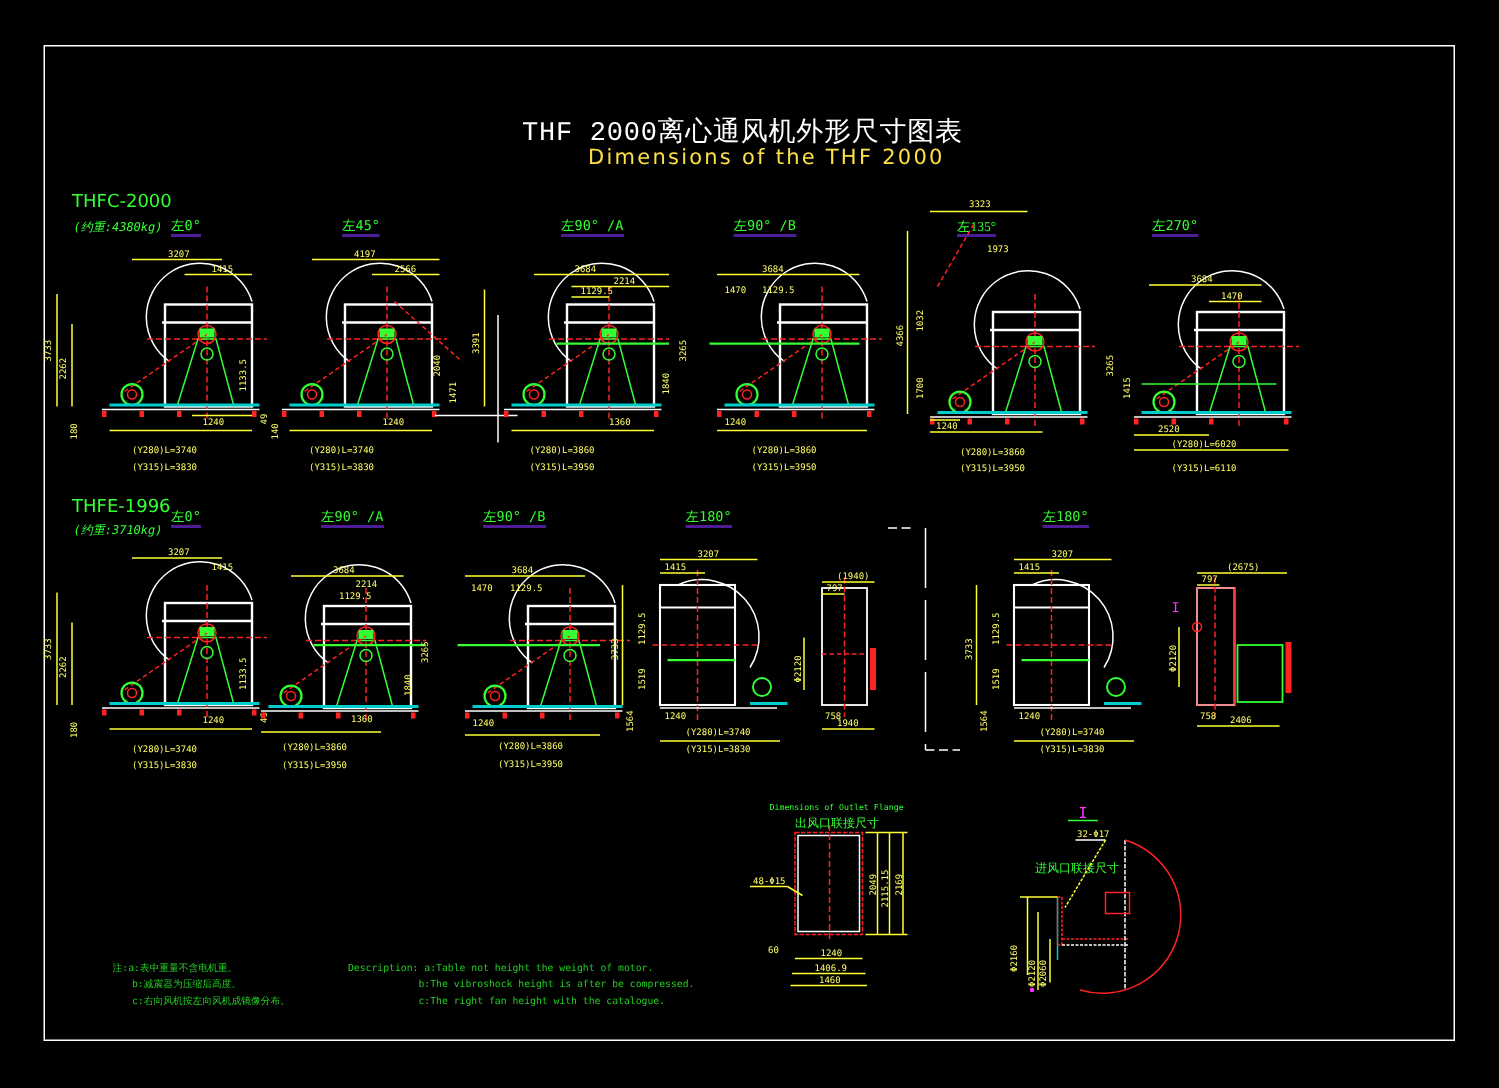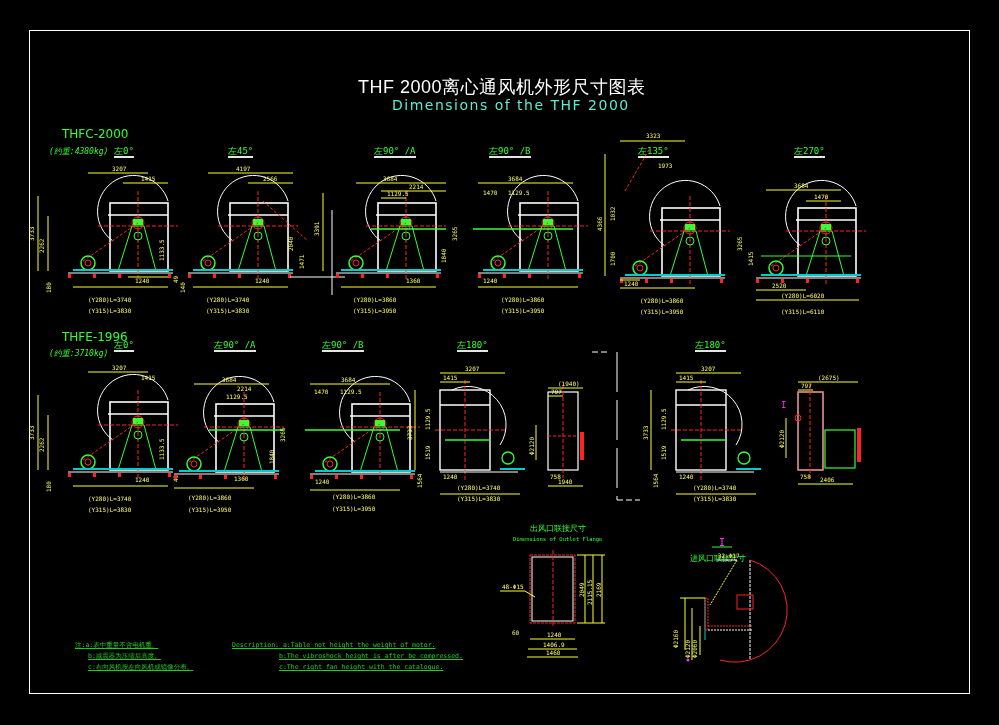--- a/index.html
+++ b/index.html
@@ -1,45 +1,45 @@
 <!DOCTYPE html>
 <html><head>
 <meta charset="utf-8">
 <style>
   html,body{margin:0;padding:0;background:#000;}
   body{width:999px;height:725px;position:relative;overflow:hidden;font-family:"DejaVu Sans Mono","Liberation Mono",monospace;}
   .frame{position:absolute;left:29px;top:30px;width:941px;height:664px;border:1px solid #fff;box-sizing:border-box;}
   .abs{position:absolute;white-space:nowrap;}
-  .title-cn{left:358px;top:75px;color:#fff;font-size:18px;font-family:Liberation Sans, sans-serif;letter-spacing:0.5px;}
-  .title-en{left:392px;top:97px;color:#5eead4;font-size:14px;font-family:"DejaVu Sans","Liberation Sans",sans-serif;letter-spacing:1.5px;text-align:center;}
-  .model{color:#33ff33;font-size:12px;font-family:"DejaVu Sans","Liberation Sans",sans-serif;margin-left:14px;}
+  .title-cn{left:348px;top:75px;color:#fff;font-size:18px;font-family:Liberation Mono, monospace;letter-spacing:0.5px;}
+  .title-en{left:392px;top:97px;color:#fde047;font-size:14px;font-family:"DejaVu Sans","Liberation Sans",sans-serif;letter-spacing:1.5px;text-align:center;}
+  .model{color:#33ff33;font-size:12px;font-family:"DejaVu Sans","Liberation Sans",sans-serif;}
   .weight{color:#33ff33;font-size:8px;font-style:italic;}
-  .view-label{color:#33ff33;font-size:9px;border-bottom:2px solid #e5e5e5;padding-bottom:0;line-height:10px;}
-  .note{color:#22cc22;font-size:6.5px;line-height:11px;text-decoration:underline;}
+  .view-label{color:#33ff33;font-size:9px;border-bottom:2px solid #4c1d95;padding-bottom:0;line-height:10px;}
+  .note{color:#22cc22;font-size:6.5px;line-height:11px;}
   svg{position:absolute;left:0;top:0;}
   .dim{fill:#ffff66;font-size:6px;font-family:"DejaVu Sans Mono",monospace;}
-  .sub{color:#33ff33;font-size:8px;font-family:"DejaVu Sans","Liberation Sans",sans-serif;}
+  .sub{color:#33ff33;font-size:8px;font-family:"DejaVu Sans","Liberation Sans",sans-serif;margin-top:20px;}
   .sub-en{color:#33ff33;font-size:5.5px;}
 </style>
 </head>
 <body>
 
 <div class="frame"></div>
 
 <div class="abs title-cn">THF 2000离心通风机外形尺寸图表</div>
 <div class="abs title-en">Dimensions of the THF 2000</div>
 
 <div class="abs model" style="left:48px;top:127px;">THFC-2000</div>
 <div class="abs weight" style="left:49px;top:146px;">(约重:4380kg)</div>
 <div class="abs view-label" style="left:114px;top:146px;">左0°</div>
 <div class="abs view-label" style="left:228px;top:146px;">左45°</div>
 <div class="abs view-label" style="left:374px;top:146px;">左90° /A</div>
 <div class="abs view-label" style="left:489px;top:146px;">左90° /B</div>
-<div class="abs view-label" style="left:638px;top:146px;">左135°</div>
-<div class="abs view-label" style="left:794px;top:146px;">左270°</div>
+<div class="abs view-label" style="left:638px;top:146px;font-family:Liberation Serif, serif;">左135°</div>
+<div class="abs view-label" style="left:768px;top:146px;">左270°</div>
 
 <div class="abs model" style="left:48px;top:330px;">THFE-1996</div>
 <div class="abs weight" style="left:49px;top:348px;">(约重:3710kg)</div>
 <div class="abs view-label" style="left:114px;top:340px;">左0°</div>
 <div class="abs view-label" style="left:214px;top:340px;">左90° /A</div>
 <div class="abs view-label" style="left:322px;top:340px;">左90° /B</div>
 <div class="abs view-label" style="left:457px;top:340px;">左180°</div>
 <div class="abs view-label" style="left:695px;top:340px;">左180°</div>
 
 <div class="abs sub" style="left:530px;top:523px;">出风口联接尺寸</div>

